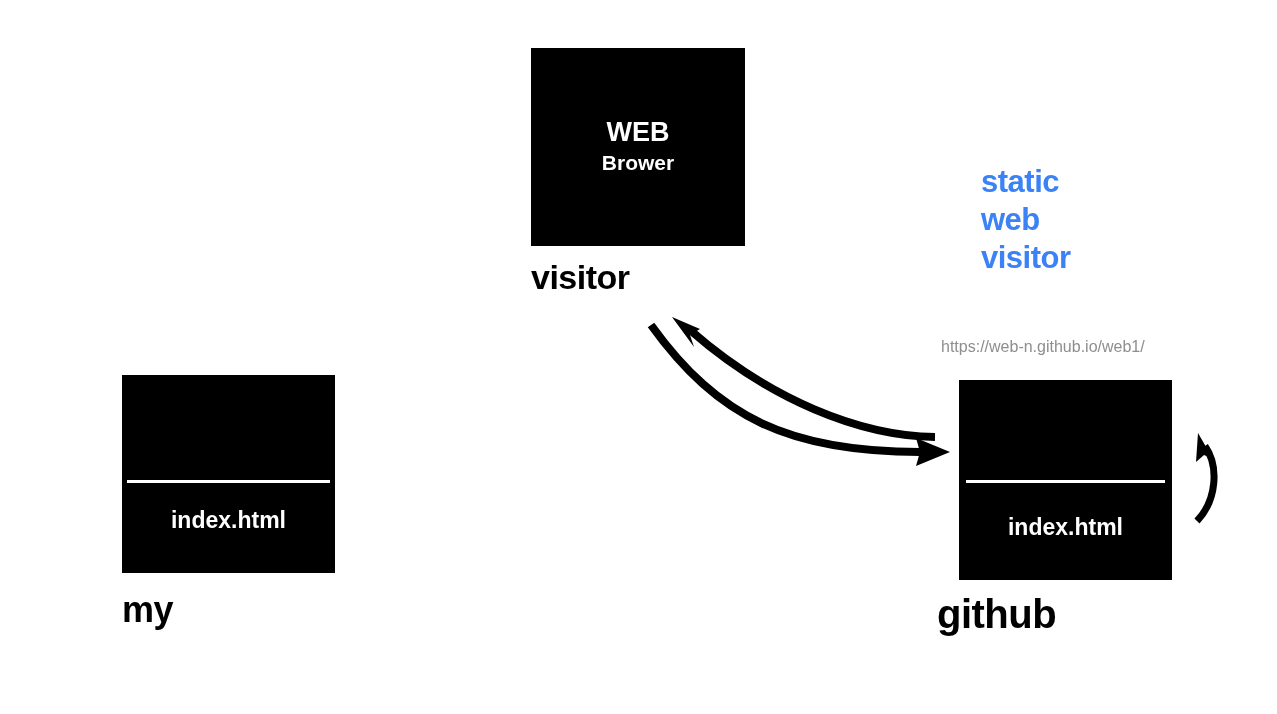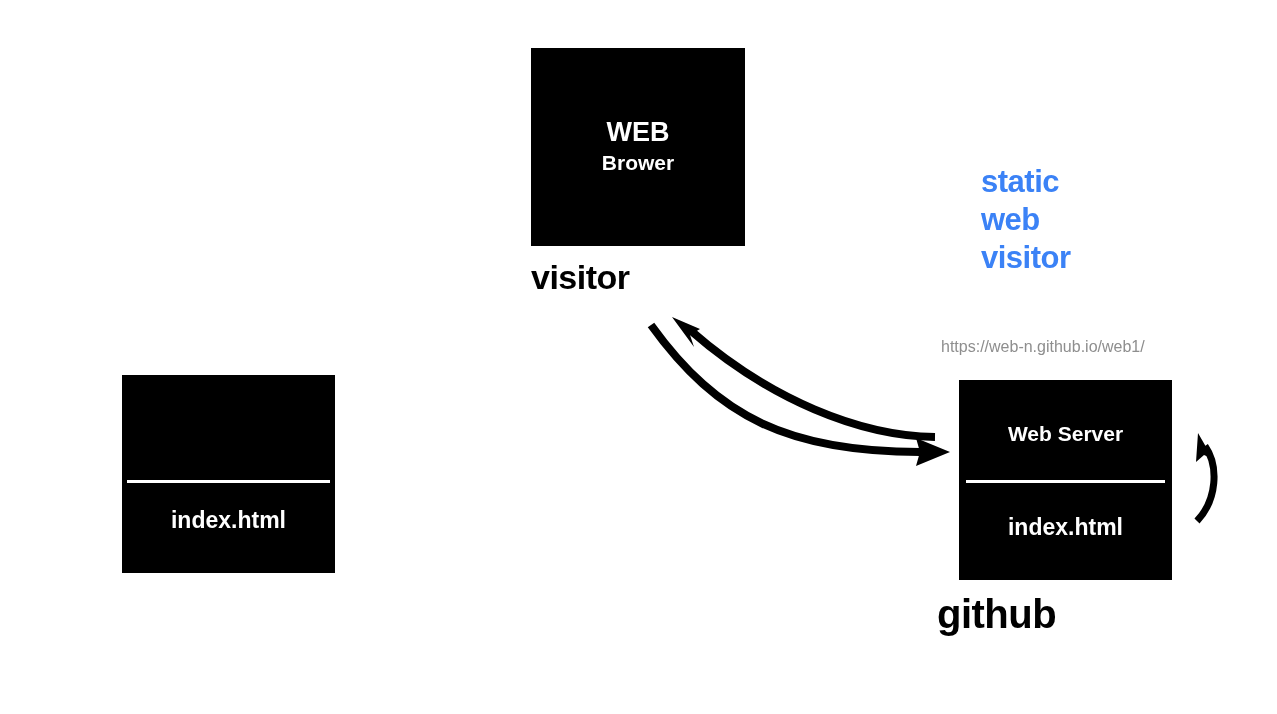--- a/index.html
+++ b/index.html
@@ -183,23 +183,23 @@
     <div id="browser-title">WEB</div>
     <div id="browser-subtitle">Brower</div>
   </div>
   <div class="node-label" id="visitor-label">visitor</div>
 
   <div class="node-box" id="my-box">
     <div class="box-top"></div>
     <div id="my-divider"></div>
     <div id="my-file-label">index.html</div>
   </div>
+  <div class="node-label" id="my-label">my</div>
 
   <div class="node-box" id="github-box">
-    <div id="server-label">Web Server</div>
     <div id="github-divider"></div>
     <div id="github-file-label">index.html</div>
   </div>
   <div class="node-label" id="github-label">github</div>
 
   <div id="hosting-heading">
     <div>static</div>
     <div>web</div>
     <div>visitor</div>
   </div>

